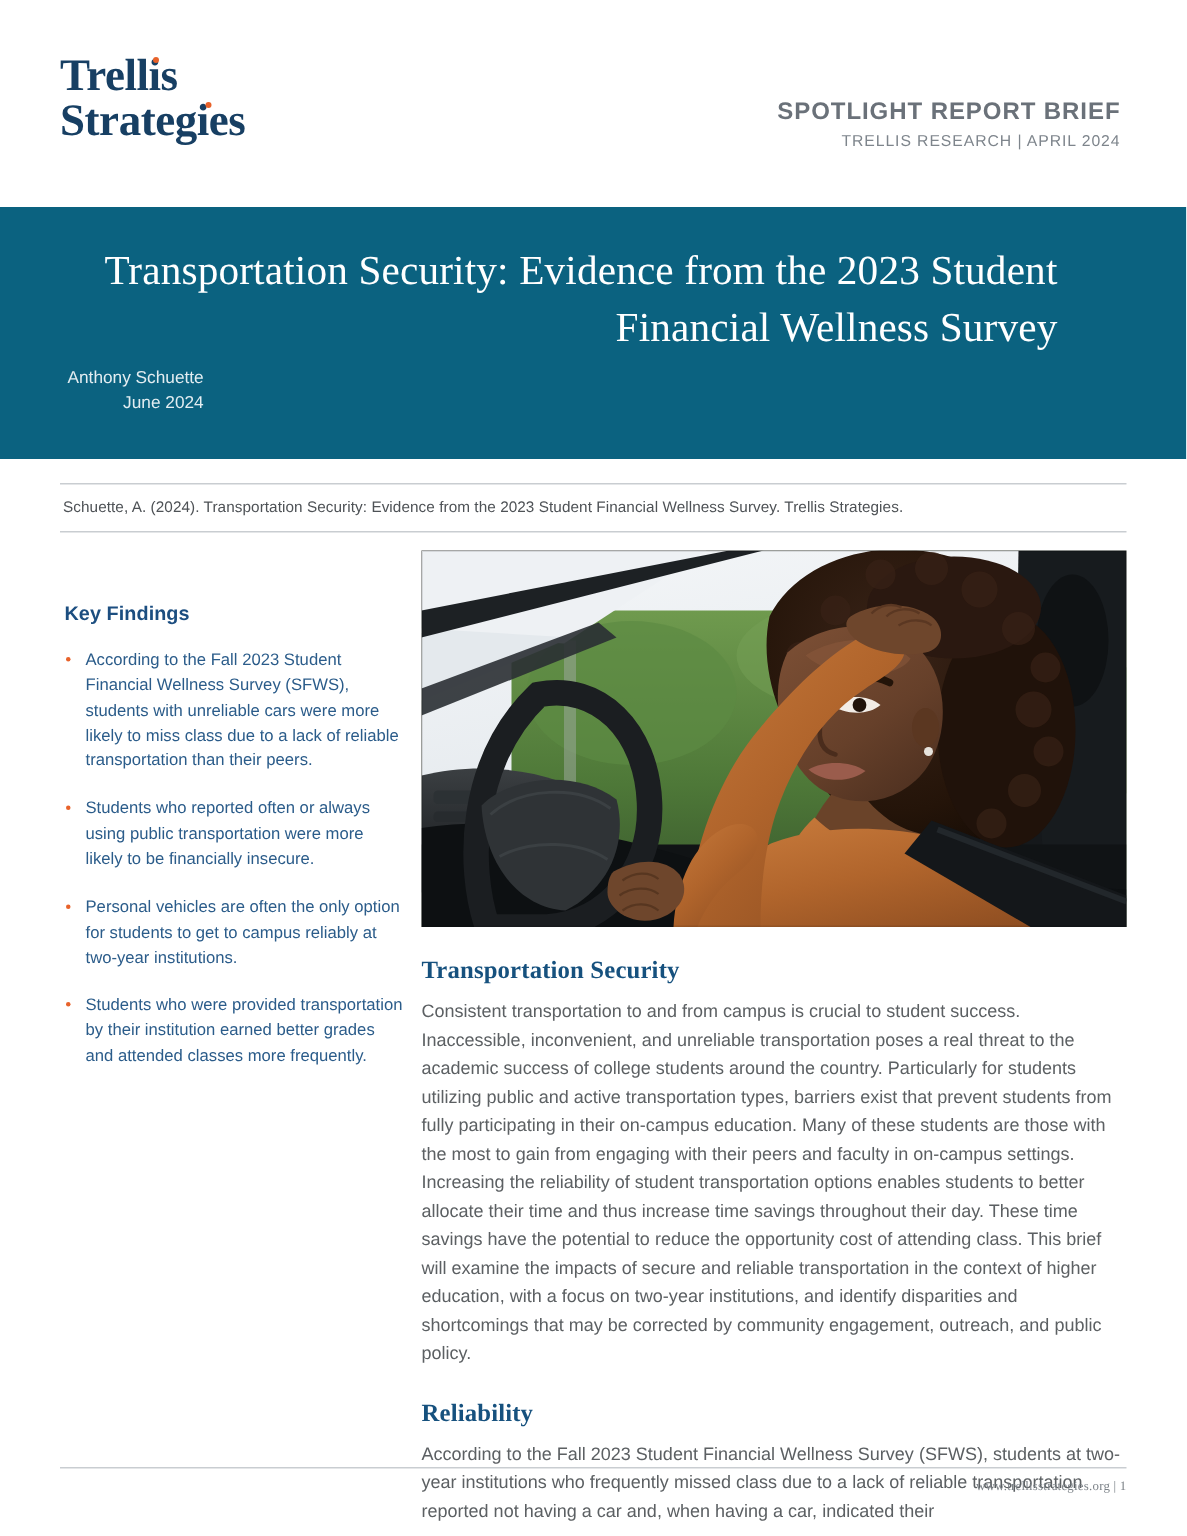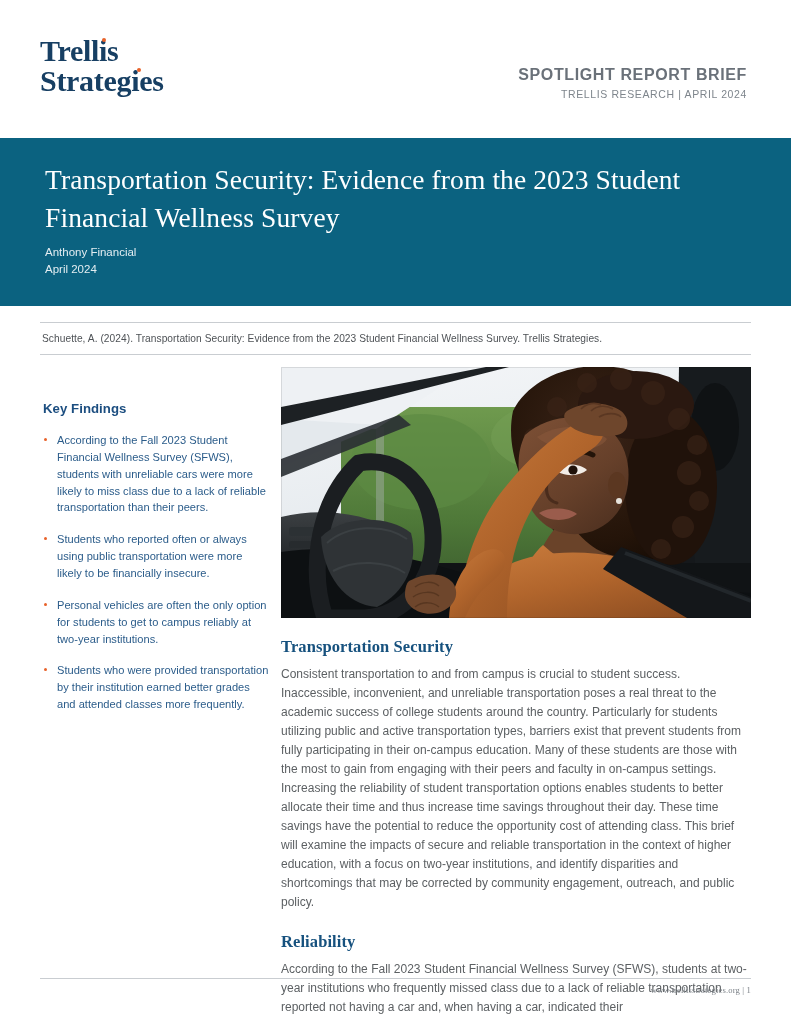--- a/index.html
+++ b/index.html
@@ -74,20 +74,21 @@
     text-transform: uppercase;
   }
 
   
   .banner {
     position: absolute;
     top: 138px; left: 0;
     width: 791px;
     height: 168px;
     background: #0B6280;
+    text-align: right;
   }
   .banner-title {
     position: absolute;
     left: 45px;
     top: 23px;
     width: 660px;
     font-family: "Liberation Serif", serif;
     font-size: 27.5px;
     font-weight: 400;
     line-height: 1.37;
@@ -230,22 +231,22 @@
 
     <div class="eyebrow">
       <div class="eyebrow-title">SPOTLIGHT REPORT BRIEF</div>
       <div class="eyebrow-sub">TRELLIS RESEARCH  |  APRIL 2024</div>
     </div>
   </div>
 
   <div class="banner">
     <h1 class="banner-title">Transportation Security: Evidence from the 2023 Student Financial Wellness Survey</h1>
     <div class="banner-author">
-      <div>Anthony Financial</div>
-      <div>April 2024</div>
+      <div>Anthony Schuette</div>
+      <div>June 2024</div>
     </div>
   </div>
 
   <div class="citation-wrap">
     <div class="rule"></div>
     <div class="citation">Schuette, A. (2024). Transportation Security: Evidence from the 2023 Student Financial Wellness Survey. Trellis Strategies.</div>
     <div class="rule"></div>
   </div>
 
   <div class="findings">

